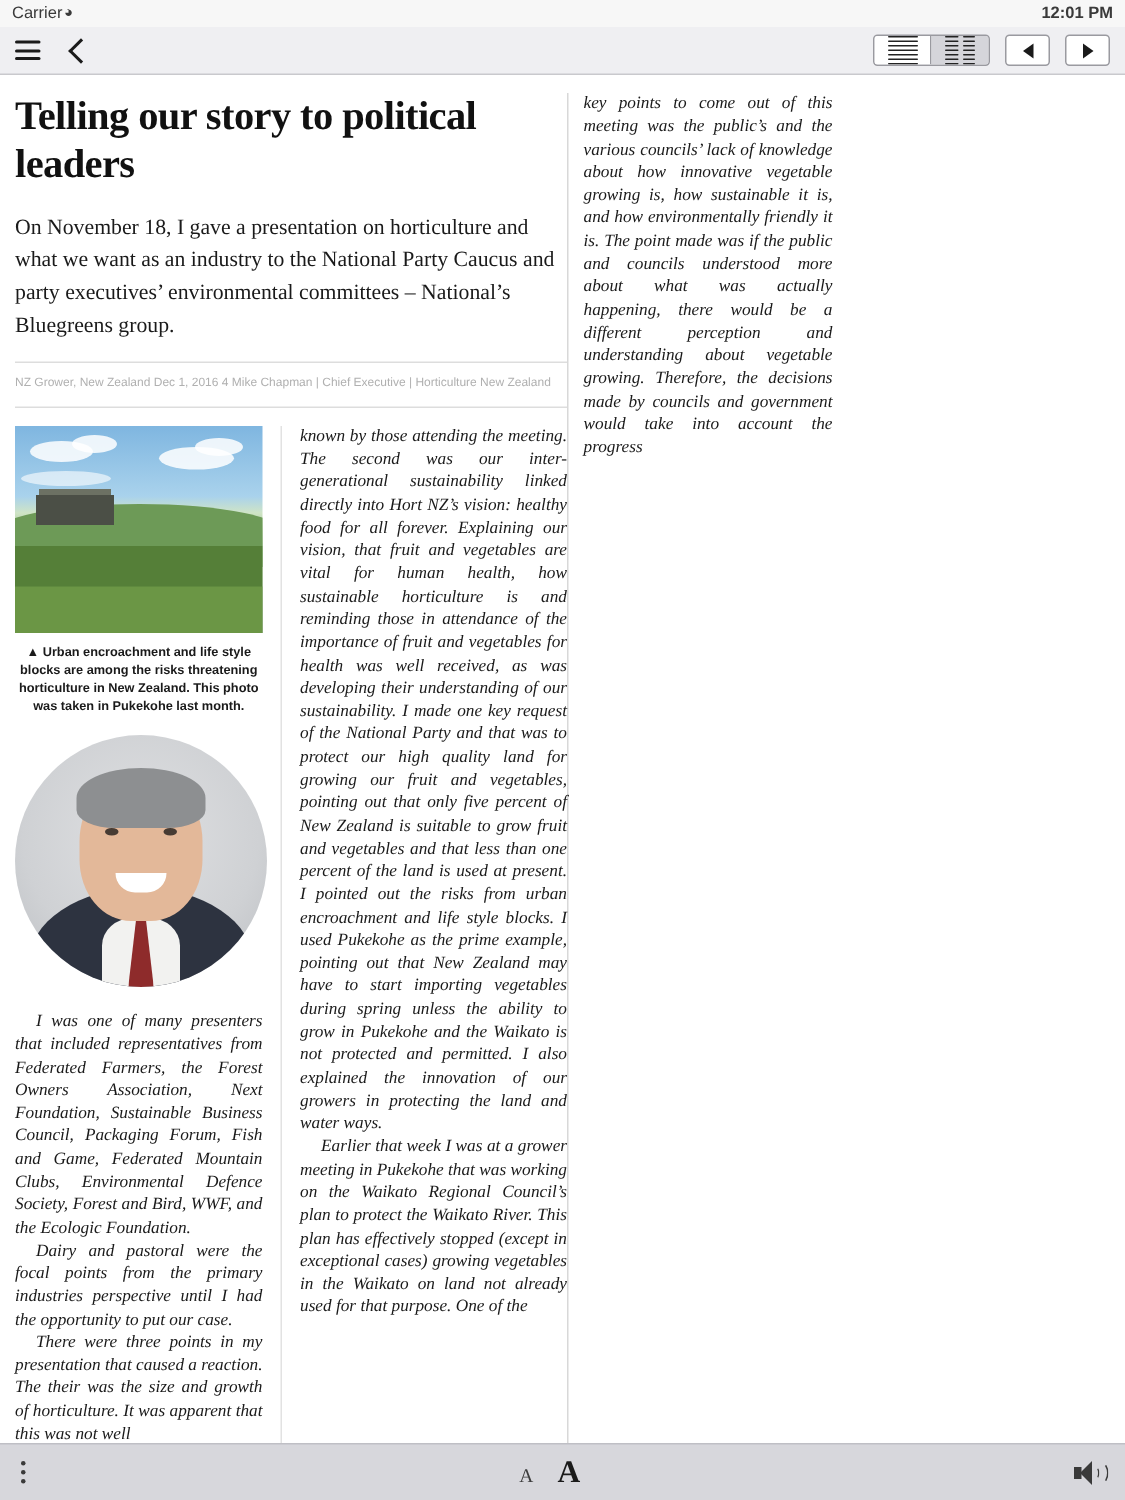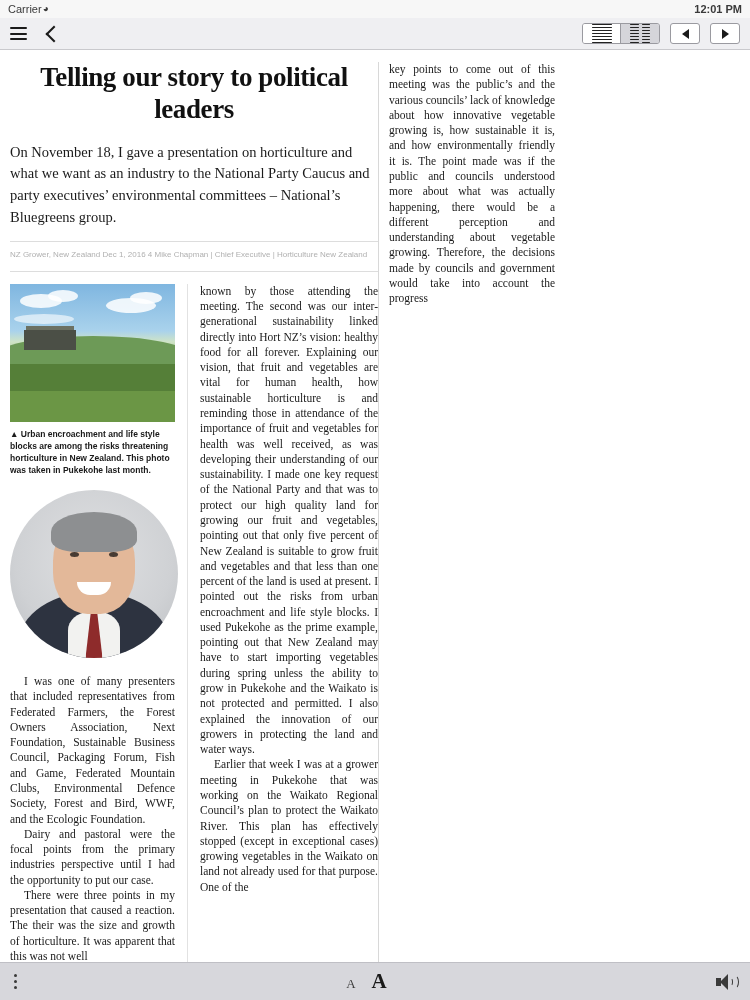--- a/index.html
+++ b/index.html
@@ -108,21 +108,20 @@
     align-self: stretch;
   }
   .headline {
     font-family: "Liberation Serif", serif;
     font-size: 27px;
     font-weight: bold;
     line-height: 1.18;
     color: #111;
     letter-spacing: -0.4px;
     margin-bottom: 16px;
-    text-align: center;
   }
   .standfirst {
     font-family: "Liberation Serif", serif;
     font-size: 14.5px;
     line-height: 1.5;
     color: #1a1a1a;
     padding-bottom: 12px;
     border-bottom: 1px solid #ddd;
   }
   .byline {
@@ -149,21 +148,21 @@
   .photo .bldg { position: absolute; left: 14px; top: 46px; width: 52px; height: 20px; background: #4b4f46; }
   .photo .bldg2 { position: absolute; left: 16px; top: 42px; width: 48px; height: 5px; background: #6c7163; }
   .photo .field { position: absolute; left: 0; right: 0; bottom: 0; height: 42%; background: #557f38; }
   .photo .field2 { position: absolute; left: 0; right: 0; bottom: 0; height: 22%; background: #6b9645; }
 
   .caption {
     font-size: 8.5px;
     font-weight: bold;
     line-height: 1.42;
     color: #1a1a1a;
-    text-align: left;
+    text-align: center;
     margin-bottom: 14px;
   }
   .portrait {
     width: 168px; height: 168px;
     border-radius: 50%;
     margin: 6px auto 16px auto;
     position: relative;
     overflow: hidden;
     background: radial-gradient(circle at 50% 40%, #dfe0e2 0%, #cfd1d4 60%, #b9bcc0 100%);
   }
@@ -196,20 +195,21 @@
   .portrait .eye.r { left: 50%; margin-left: 15px; }
 
   p.body {
     font-family: "Liberation Serif", serif;
     font-size: 11.5px;
     line-height: 1.33;
     color: #1a1a1a;
     text-align: justify;
     text-indent: 14px;
     margin: 0;
+    font-style: italic;
   }
   p.body.noindent { text-indent: 0; }
 
   
   .bottombar {
     height: 38px;
     background: #d7d7dc;
     border-top: 1px solid #bfbfc5;
     display: flex; align-items: center;
     padding: 0 14px;

